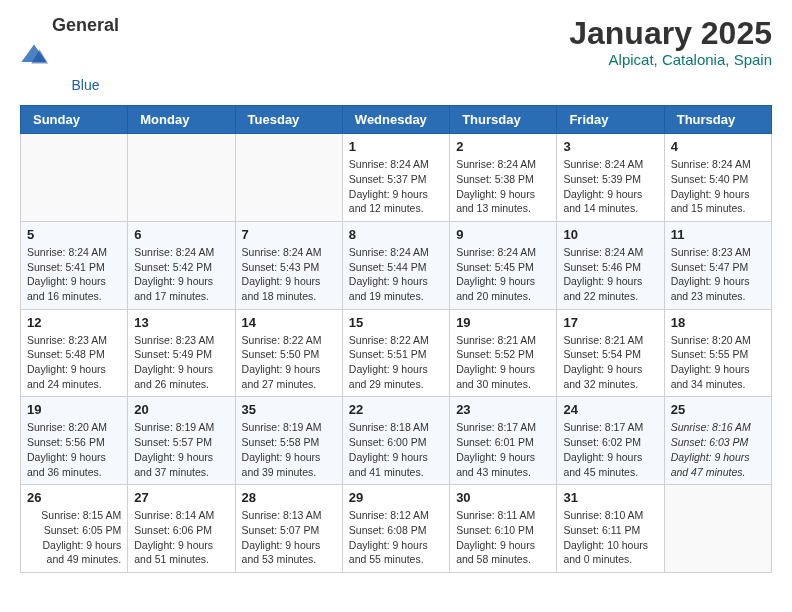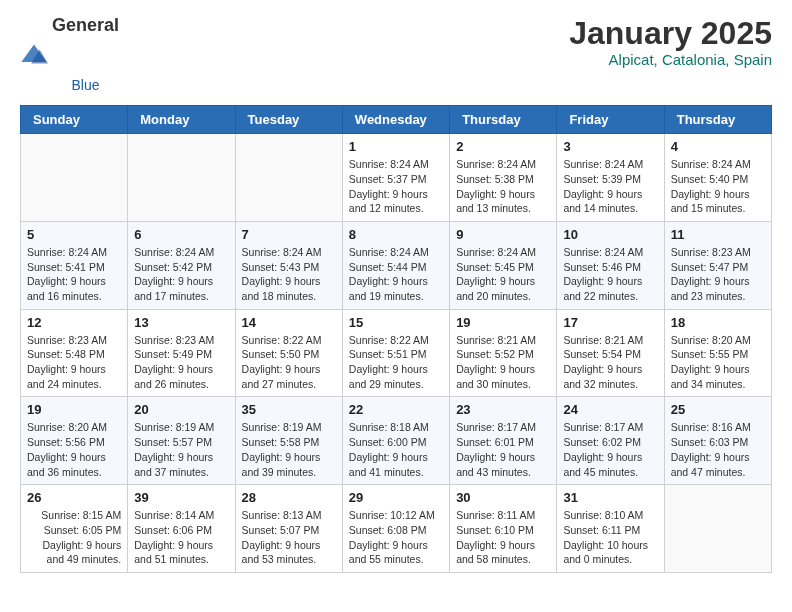--- a/index.html
+++ b/index.html
@@ -283,47 +283,47 @@
 Daylight: 9 hours and 43 minutes.</div>
           </td>
           <td>
             <div class="day-number">24</div>
             <div class="day-info" style="white-space: pre-line;">Sunrise: 8:17 AM
 Sunset: 6:02 PM
 Daylight: 9 hours and 45 minutes.</div>
           </td>
           <td>
             <div class="day-number">25</div>
-            <div class="day-info" style="white-space: pre-line;">Sunrise: 8:16 AM
+            <div class="day-info" style="white-space: pre-line; font-style: italic;">Sunrise: 8:16 AM
 Sunset: 6:03 PM
 Daylight: 9 hours and 47 minutes.</div>
           </td>
         </tr>
         <tr>
           <td>
             <div class="day-number">26</div>
             <div class="day-info" style="white-space: pre-line; text-align: right;">Sunrise: 8:15 AM
 Sunset: 6:05 PM
 Daylight: 9 hours and 49 minutes.</div>
           </td>
           <td>
-            <div class="day-number">39</div>
+            <div class="day-number">27</div>
             <div class="day-info" style="white-space: pre-line;">Sunrise: 8:14 AM
 Sunset: 6:06 PM
 Daylight: 9 hours and 51 minutes.</div>
           </td>
           <td>
             <div class="day-number">28</div>
             <div class="day-info" style="white-space: pre-line;">Sunrise: 8:13 AM
 Sunset: 5:07 PM
 Daylight: 9 hours and 53 minutes.</div>
           </td>
           <td>
             <div class="day-number">29</div>
-            <div class="day-info" style="white-space: pre-line;">Sunrise: 10:12 AM
+            <div class="day-info" style="white-space: pre-line;">Sunrise: 8:12 AM
 Sunset: 6:08 PM
 Daylight: 9 hours and 55 minutes.</div>
           </td>
           <td>
             <div class="day-number">30</div>
             <div class="day-info" style="white-space: pre-line;">Sunrise: 8:11 AM
 Sunset: 6:10 PM
 Daylight: 9 hours and 58 minutes.</div>
           </td>
           <td>

